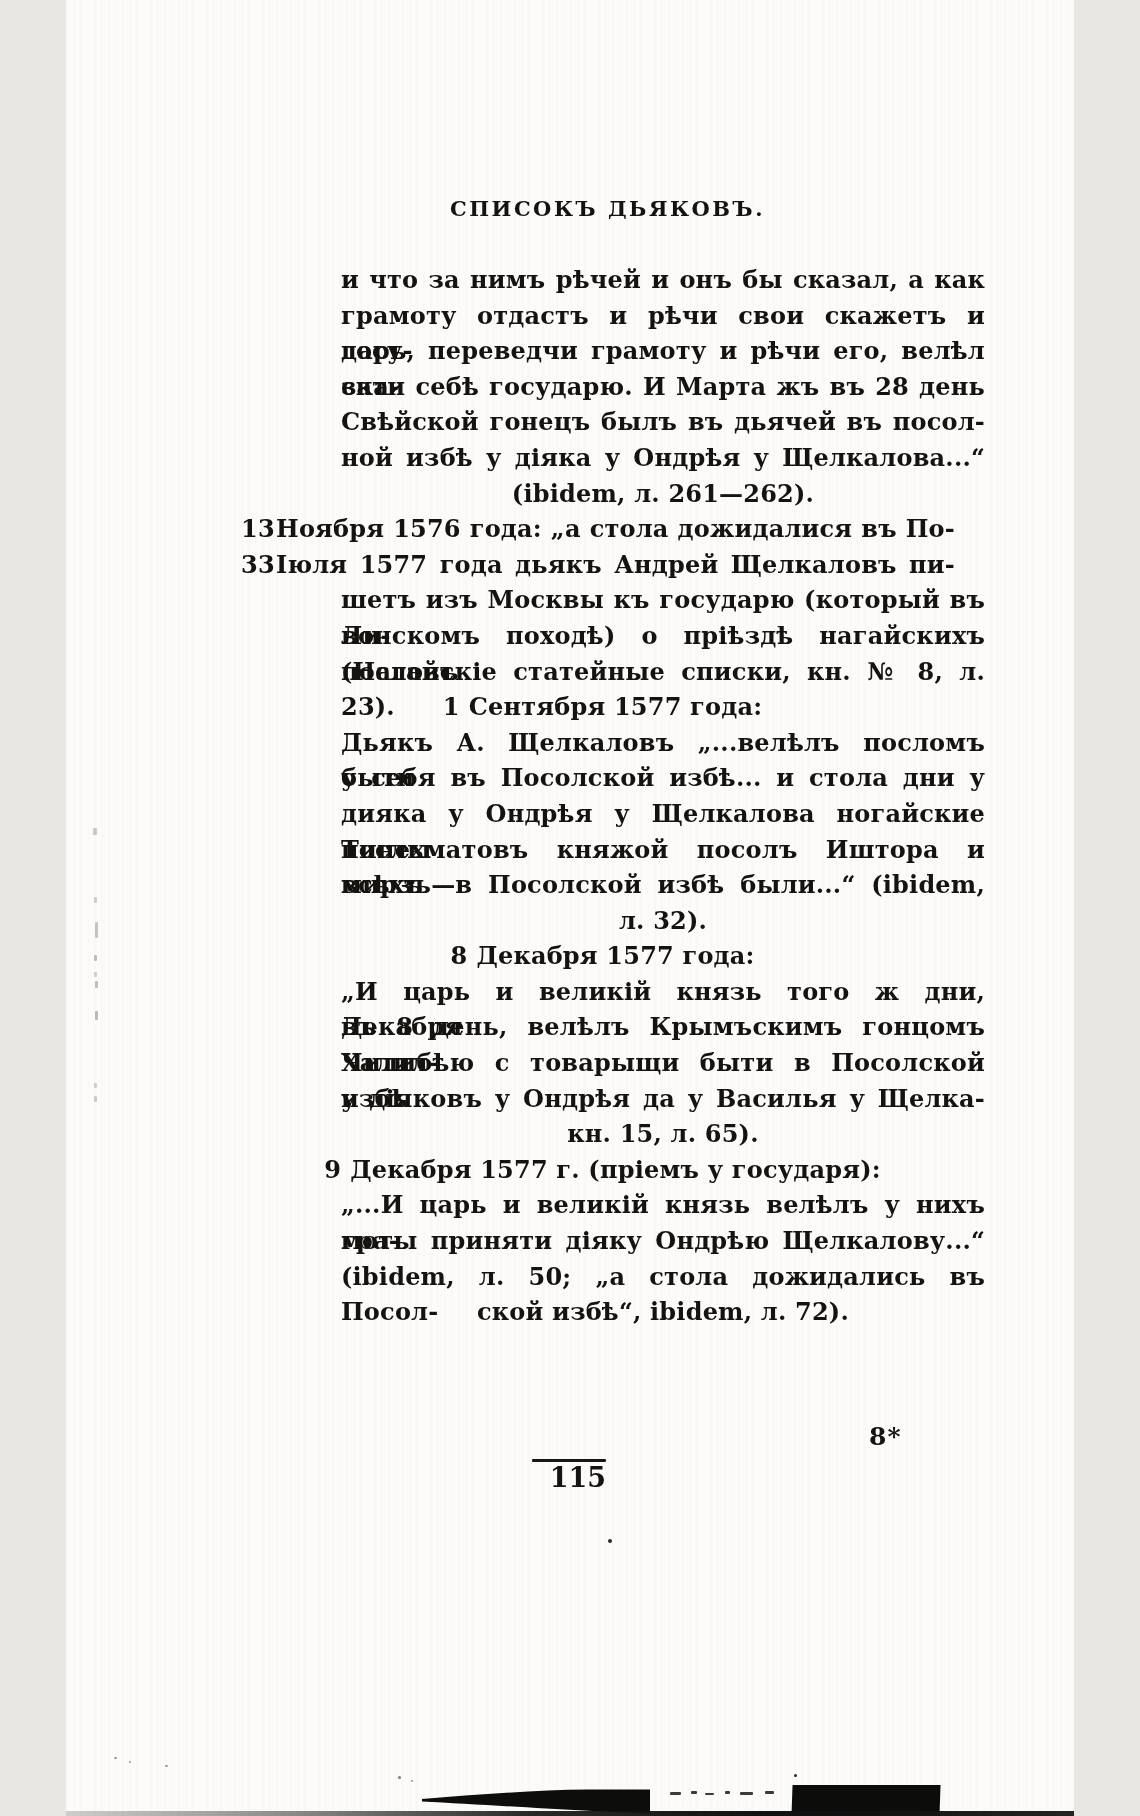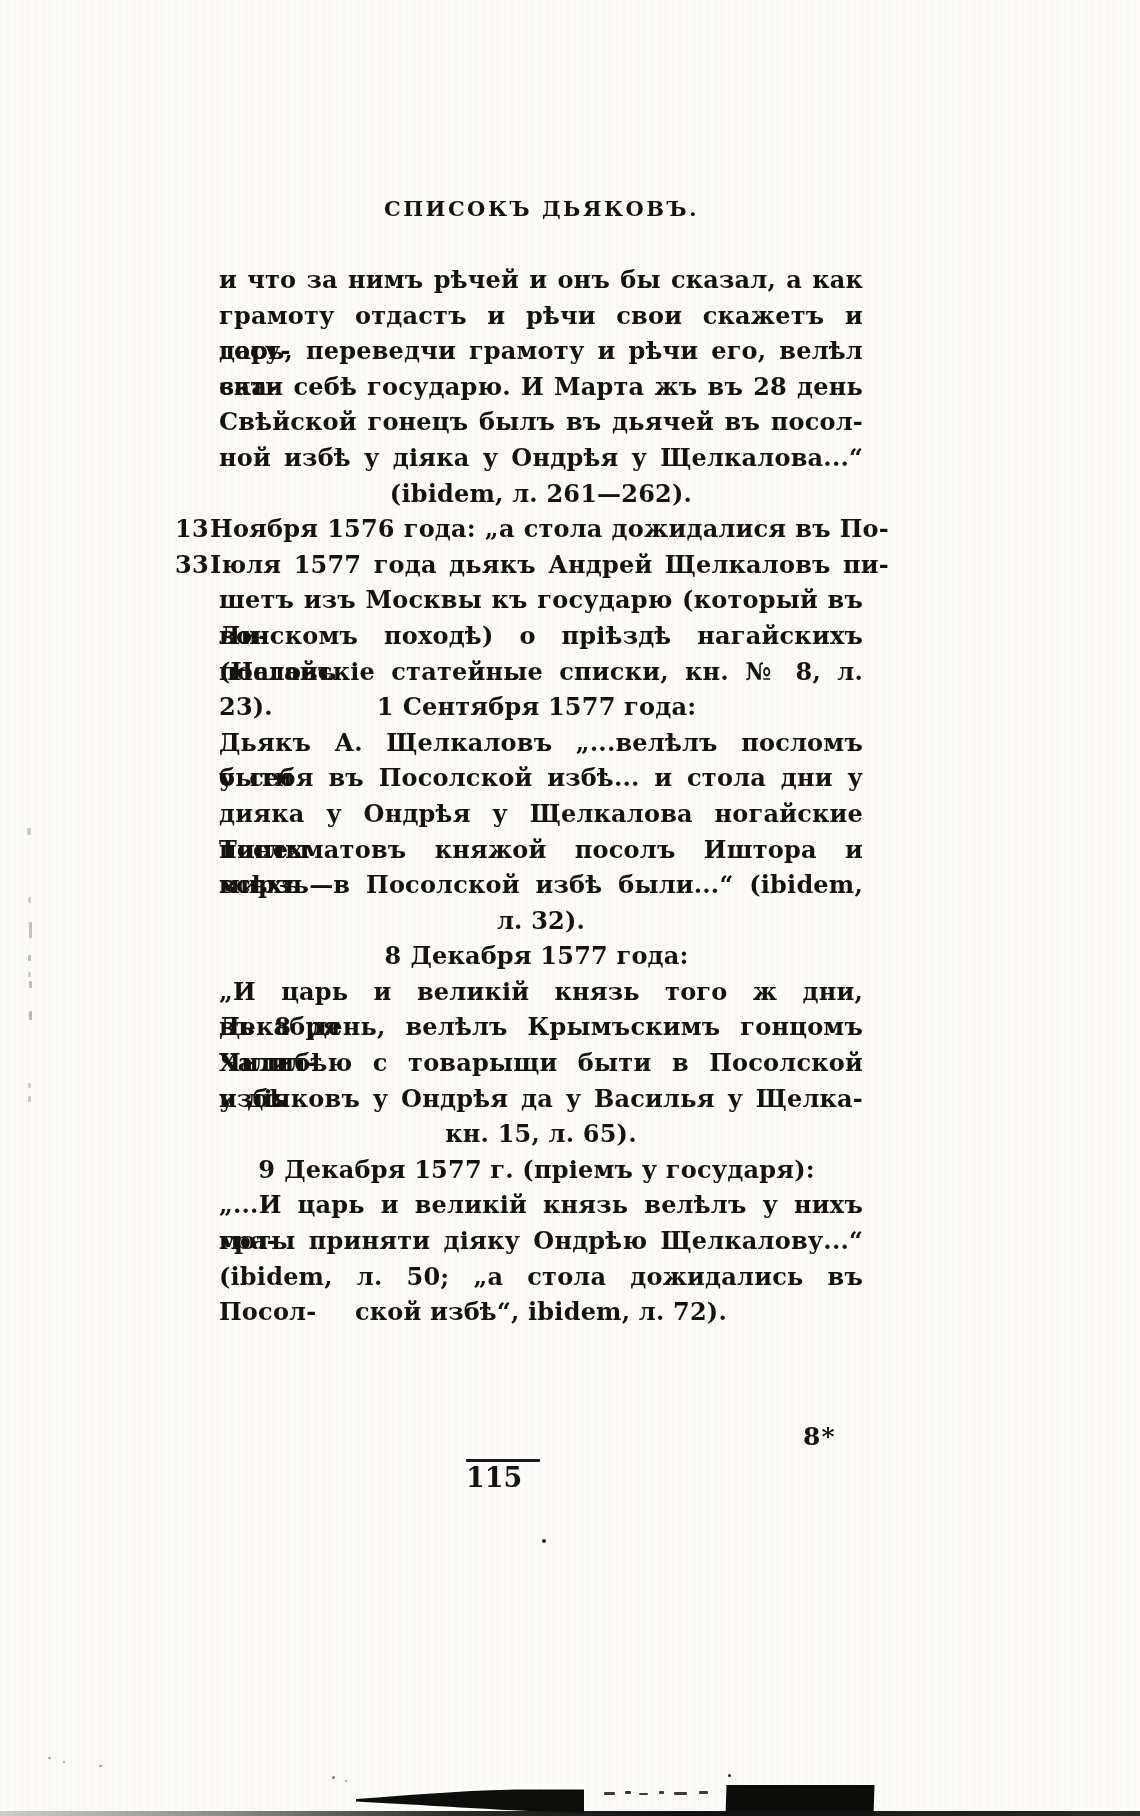--- a/index.html
+++ b/index.html
@@ -1,18 +1,18 @@
 <!DOCTYPE html>
 <html><head>
 <meta charset="utf-8">
 <style>
   html,body{margin:0;padding:0;background:#e9e7e2;}
   .page{
     position:relative;
-    width:1140px;height:1816px;
+    width:1008px;height:1816px;
     margin:0 auto;
     background:#fcfbf9;
     background-image:repeating-linear-gradient(90deg, rgba(60,60,55,0.015) 0 2px, transparent 2px 7px);
     font-family:"DejaVu Serif","Liberation Serif",serif;
     color:#15130f;
     overflow:hidden;
   }
   .running-head{
     position:absolute;top:196px;left:384px;
     font-size:21px;font-weight:bold;letter-spacing:2.5px;
@@ -22,34 +22,34 @@
     position:absolute;top:262px;left:175px;width:714px;
   }
   .line{
     font-size:24px;font-weight:bold;
     line-height:35.6px;height:35.6px;
     letter-spacing:0.2px;
     white-space:normal;
     overflow:visible;
     text-align:center;
   }
-  .line.ind{margin-left:44px;width:644px;}
+  .line.ind{margin-left:100px;width:644px;}
   .line.jst{text-align:justify;text-align-last:justify;-moz-text-align-last:justify;}
   .num{display:inline-block;width:35px;}
   .sig-mark{
     position:absolute;top:1422px;left:803px;
     font-size:25px;font-weight:bold;letter-spacing:1px;
   }
   .pn-rule{
     position:absolute;top:1459px;left:466px;width:74px;height:3px;
     background:#171717;border-radius:1px;
   }
   .page-number{
     position:absolute;top:1462px;left:466px;width:74px;
-    text-align:left;font-size:27px;font-weight:bold;
+    text-align:right;font-size:27px;font-weight:bold;
   }
   
   .mark{position:absolute;background:#8d8d89;border-radius:1px;}
   .dot{position:absolute;background:#2a2a27;border-radius:50%;}
   .blot-rect{
     position:absolute;top:1785px;left:726px;width:148px;height:31px;
     background:#0c0c0b;transform:skewX(-2deg);
   }
   .blot-wedge{position:absolute;top:1788px;left:353px;width:236px;height:28px;}
   .bottom-strip{

